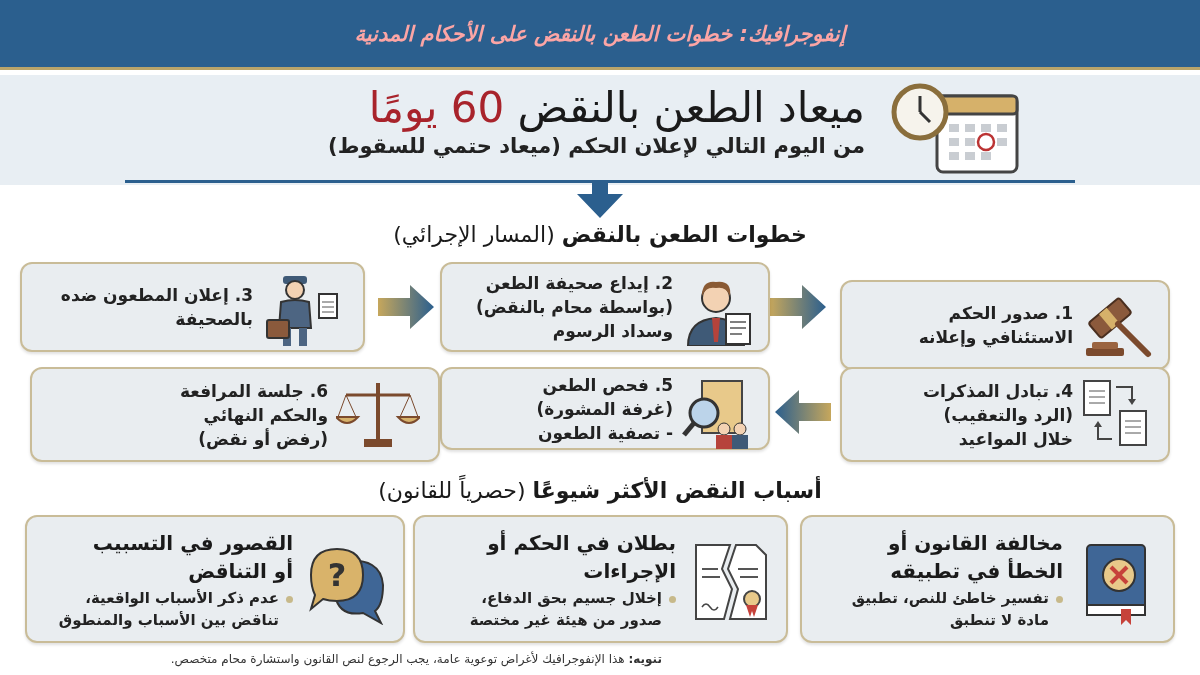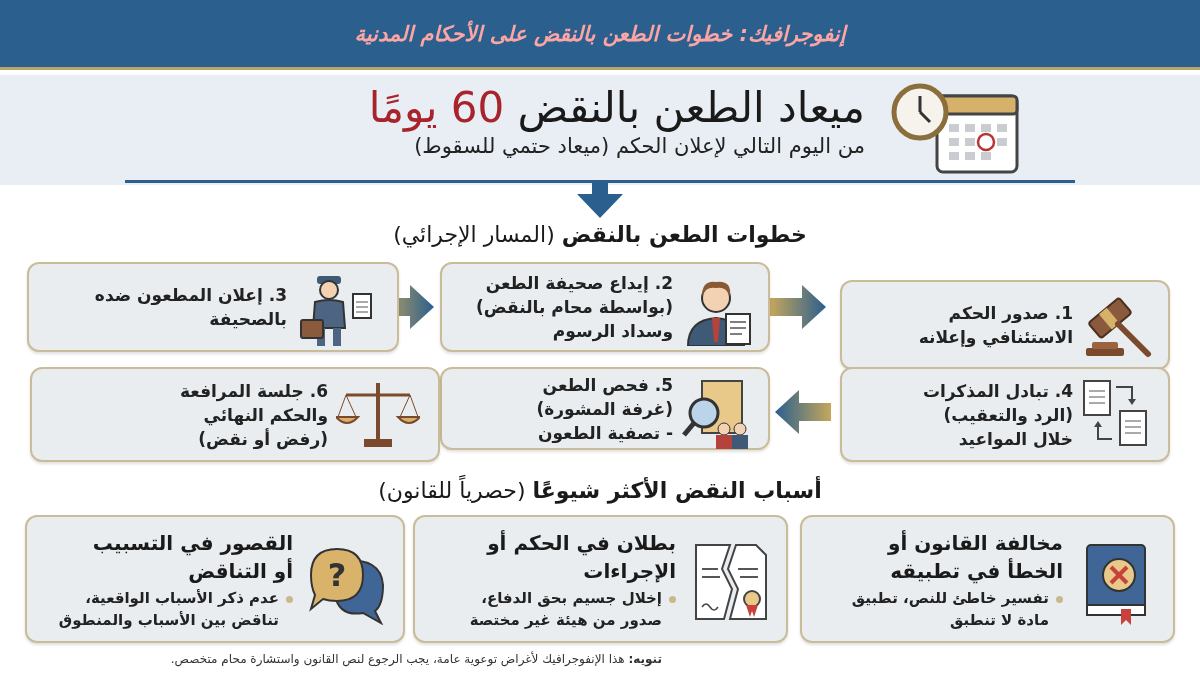--- a/index.html
+++ b/index.html
@@ -25,21 +25,21 @@
     background: #e8eef3;
   }
   .deadline-line {
     position: absolute; left: 125px; top: 180px; width: 950px; height: 3px; background: #2b5f8e;
   }
   .deadline-text {
     position: absolute; right: 335px; top: 86px; direction: rtl; text-align: right;
   }
   .deadline-title { font-size: 42px; font-weight: normal; color: #1a1a1a; line-height: 44px; white-space: nowrap; }
   .deadline-title .red { color: #a8232b; }
-  .deadline-sub { font-size: 21px; font-weight: normal; color: #222; line-height: 32px; white-space: nowrap; }
+  .deadline-sub { font-size: 21px; font-weight: bold; color: #222; line-height: 32px; white-space: nowrap; }
   .cal-icon { position: absolute; left: 885px; top: 82px; width: 140px; height: 95px; }
 
   .down-arrow { position: absolute; left: 575px; top: 182px; width: 50px; height: 36px; }
 
   .section-title {
     position: absolute; left: 0; width: 1200px; text-align: center; direction: rtl;
     font-size: 22px; color: #1a1a1a; white-space: nowrap;
   }
   .section-title b { font-weight: bold; }
   .section-title span.light { font-weight: normal; }
@@ -173,21 +173,21 @@
     <line x1="50" y1="50" x2="66" y2="50" stroke="#555" stroke-width="1.5"></line>
     <line x1="50" y1="56" x2="66" y2="56" stroke="#555" stroke-width="1.5"></line>
     <line x1="50" y1="62" x2="62" y2="62" stroke="#555" stroke-width="1.5"></line>
   </svg>
 </div>
 
 <svg class="arrow" style="left:378px; top:283px;" viewBox="0 0 56 48">
   <polygon points="0,15 32,15 32,2 56,24 32,46 32,33 0,33" fill="url(#gR)"></polygon>
 </svg>
 
-<div class="step" style="left:27px; top:262px; width:372px;">
+<div class="step" style="left:20px; top:262px; width:345px;">
   <div class="txt" style="right:110px;">
     <div>3. إعلان المطعون ضده</div>
     <div>بالصحيفة</div>
   </div>
   <svg class="ico" style="right:18px; width:84px;" viewBox="0 0 84 74">
     <rect x="22" y="4" width="24" height="8" rx="3" fill="#3f5a77"></rect>
     <circle cx="34" cy="18" r="9" fill="#f3d2b3" stroke="#333" stroke-width="2"></circle>
     <path d="M20 30 Q34 26 48 30 L50 56 L18 56 Z" fill="#4d6582" stroke="#333" stroke-width="2"></path>
     <rect x="22" y="56" width="8" height="18" fill="#4d6582"></rect>
       <rect x="38" y="56" width="8" height="18" fill="#4d6582"></rect>

